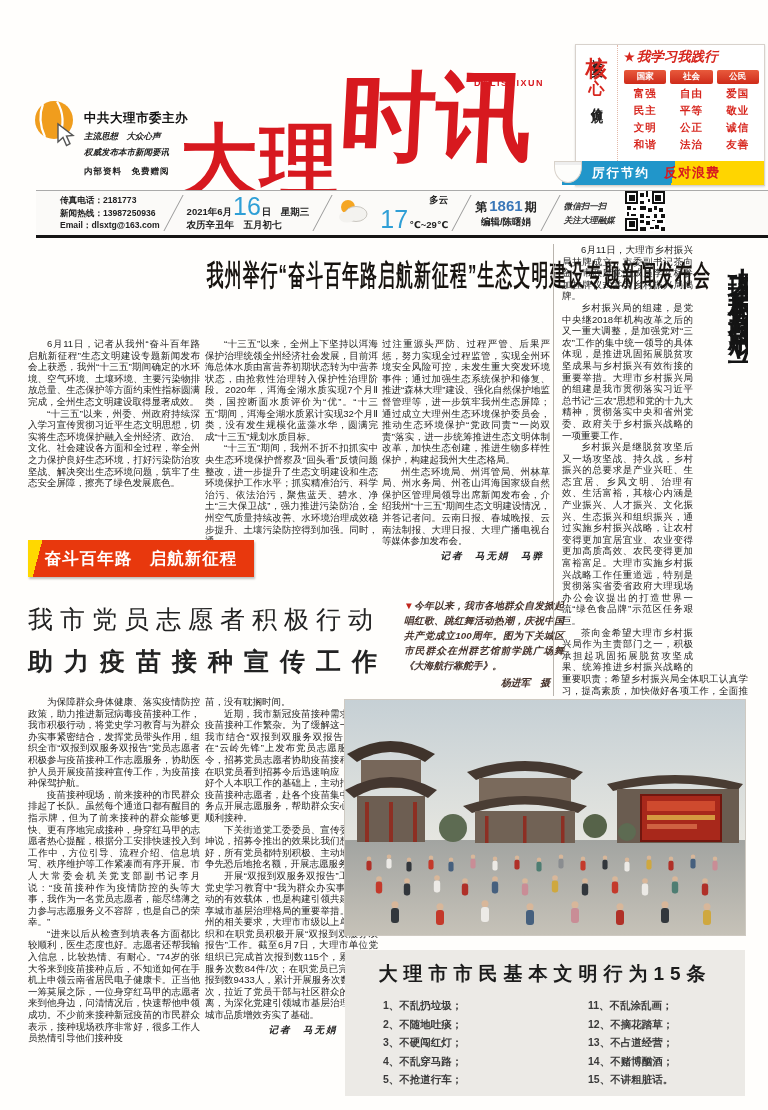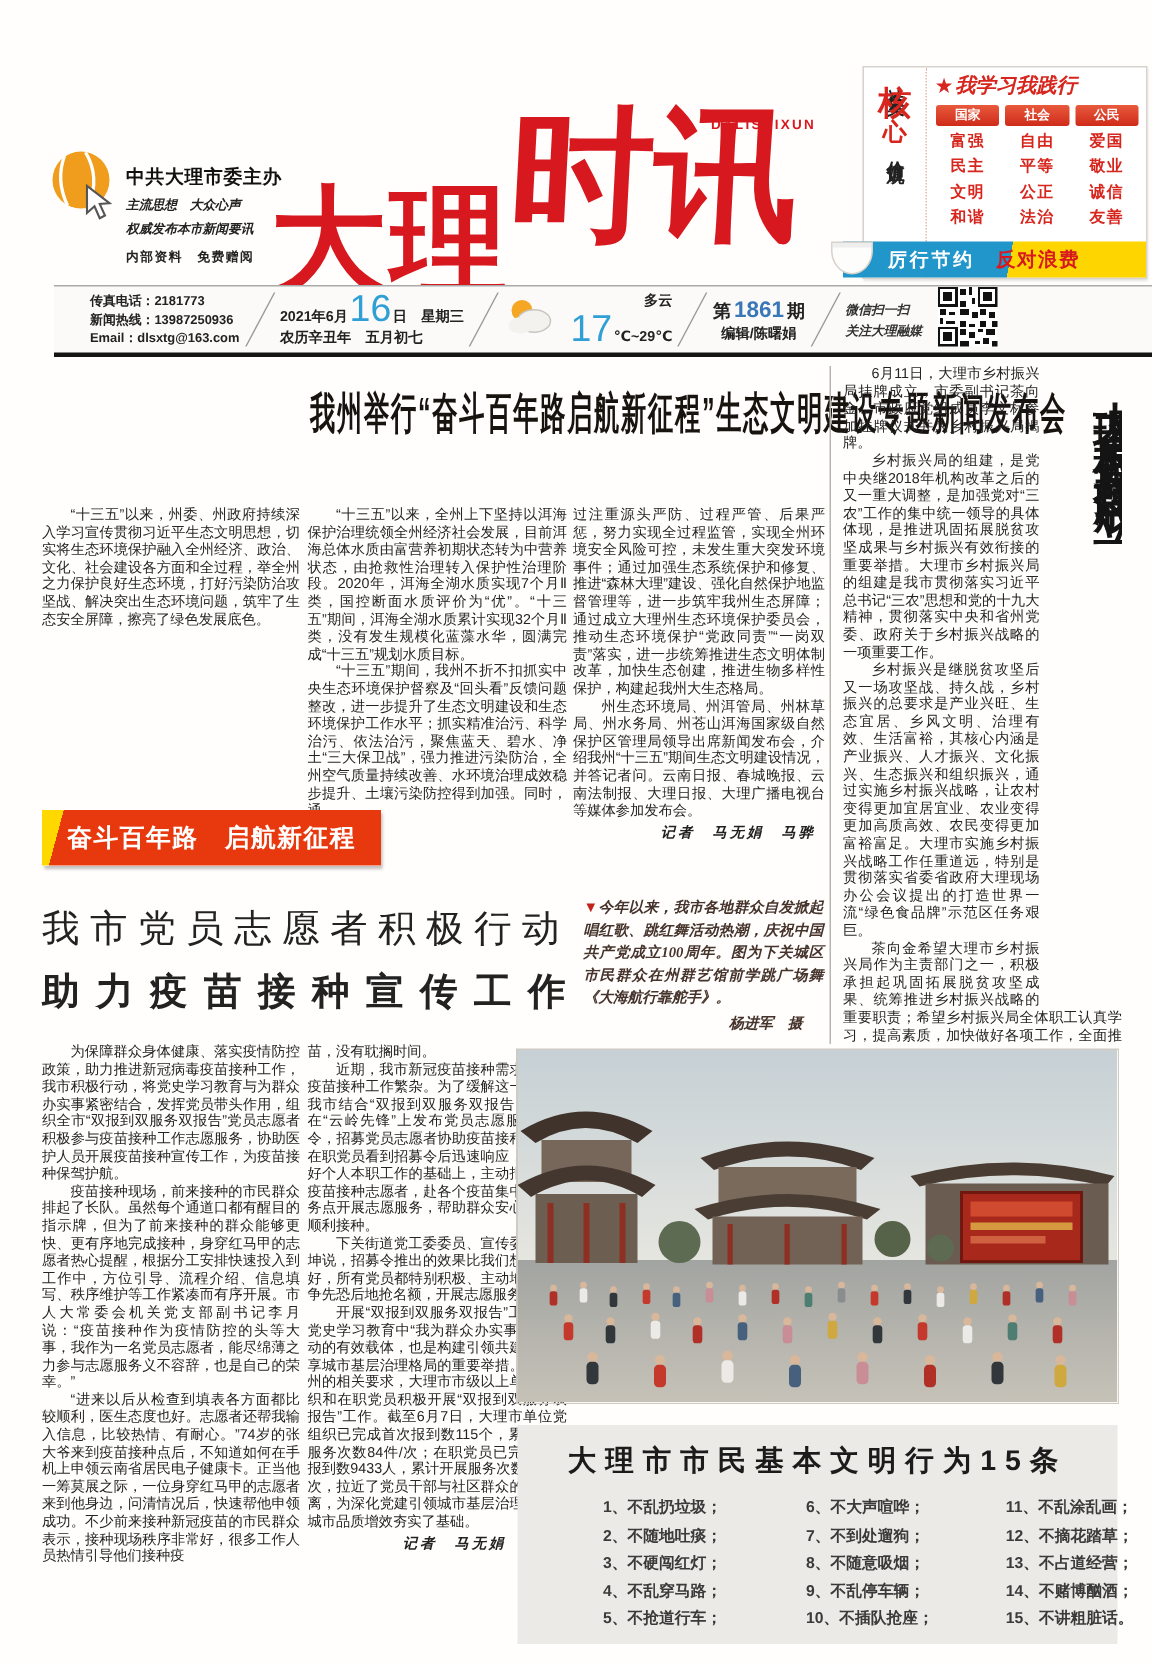--- a/index.html
+++ b/index.html
@@ -62,33 +62,33 @@
   #a1c2 { left:205px; top:338px; width:173px; height:252px; overflow:hidden; }
   #a1c3 { left:382px; top:338px; width:168px; height:252px; overflow:hidden; }
   #a2c1 { left:28px; top:696px; width:172px; height:408px; overflow:hidden; }
   #a2c2 { left:205px; top:696px; width:173px; height:410px; overflow:hidden; }
 
   
   #slogan-banner { left:28px; top:540px; width:226px; height:37px; background:linear-gradient(105deg,#ffd800 0 14px,#e8380d 14px); display:flex; align-items:center; justify-content:center; box-shadow:1px 2px 2px rgba(0,0,0,.25); }
   #slogan-banner span { color:#fff; font-weight:900; font-size:16.5px; letter-spacing:1px; white-space:nowrap; }
 
   
-  #photo-caption { left:389px; top:598px; width:160px; font-family:Liberation Serif, serif; font-style:italic; font-weight:bold; font-size:9.8px; line-height:15px; color:#46332c; text-align:justify; }
+  #photo-caption { left:404px; top:598px; width:160px; font-family:Liberation Sans, sans-serif; font-style:italic; font-weight:bold; font-size:9.8px; line-height:15px; color:#46332c; text-align:justify; }
   #photo-caption .mark { color:#c0251c; font-style:normal; }
   #photo-caption .credit { display:block; text-align:right; margin-top:2px; padding-right:14px; }
 
   
   #photo { left:345px; top:700px; width:400px; height:235px; overflow:hidden; box-shadow:0 0 0 1px #cfcac2; }
 
   
   #article3 { left:553px; top:244px; width:195px; height:452px; border-left:1px solid #b9b4ad; padding-left:8px; overflow:hidden; }
   #a3-vtitle { float:right; writing-mode:vertical-rl; font-family:"Liberation Serif","DejaVu Serif",serif; font-weight:900; font-size:29px; letter-spacing:6px; color:#141414; width:46px; height:418px; margin:0 0 6px 9px; }
 
   
-  #civility { left:345px; top:950px; width:400px; height:146px; background:#eceae6; padding:11px 19px 6px; }
+  #civility { left:345px; top:950px; width:400px; height:146px; background:#eceae6; padding:11px 0 6px; }
   #civ-title { text-align:center; font-weight:900; font-size:19px; letter-spacing:6px; color:#1b1b1b; white-space:nowrap; }
   #civ-grid { display:flex; margin-top:9px; }
   .civ-col { flex:1; }
   .civ-col div { font-size:10.5px; font-weight:bold; color:#3a3a3a; line-height:18.5px; white-space:nowrap;margin-left:38px; }
   .civ-col.c2 { padding-left:18px; }
   .civ-col.c3 { padding-left:10px; }
 </style>
 </head>
 <body>
 
@@ -236,20 +236,21 @@
           </g>
       </svg>
     </span>
   </div>
 
   <div class="abs" id="headline1">
     <span>我州举行“奋斗百年路启航新征程”生态文明建设专题新闻发布会</span>
   </div>
 
   <div class="abs news" id="a1c1">
+    <p>6月11日，记者从我州“奋斗百年路　启航新征程”生态文明建设专题新闻发布会上获悉，我州“十三五”期间确定的水环境、空气环境、土壤环境、主要污染物排放总量、生态保护等方面约束性指标圆满完成，全州生态文明建设取得显著成效。</p>
     <p>“十三五”以来，州委、州政府持续深入学习宣传贯彻习近平生态文明思想，切实将生态环境保护融入全州经济、政治、文化、社会建设各方面和全过程，举全州之力保护良好生态环境，打好污染防治攻坚战、解决突出生态环境问题，筑牢了生态安全屏障，擦亮了绿色发展底色。</p>
   </div>
   <div class="abs news" id="a1c2">
     <p>“十三五”以来，全州上下坚持以洱海保护治理统领全州经济社会发展，目前洱海总体水质由富营养初期状态转为中营养状态，由抢救性治理转入保护性治理阶段。2020年，洱海全湖水质实现7个月Ⅱ类，国控断面水质评价为“优”。“十三五”期间，洱海全湖水质累计实现32个月Ⅱ类，没有发生规模化蓝藻水华，圆满完成“十三五”规划水质目标。</p>
     <p>“十三五”期间，我州不折不扣抓实中央生态环境保护督察及“回头看”反馈问题整改，进一步提升了生态文明建设和生态环境保护工作水平；抓实精准治污、科学治污、依法治污，聚焦蓝天、碧水、净土“三大保卫战”，强力推进污染防治，全州空气质量持续改善、水环境治理成效稳步提升、土壤污染防控得到加强。同时，通</p>
   </div>
   <div class="abs news" id="a1c3">
     <p class="cont">过注重源头严防、过程严管、后果严惩，努力实现全过程监管，实现全州环境安全风险可控，未发生重大突发环境事件；通过加强生态系统保护和修复、推进“森林大理”建设、强化自然保护地监督管理等，进一步筑牢我州生态屏障；通过成立大理州生态环境保护委员会，推动生态环境保护“党政同责”“一岗双责”落实，进一步统筹推进生态文明体制改革，加快生态创建，推进生物多样性保护，构建起我州大生态格局。</p>
     <p>州生态环境局、州洱管局、州林草局、州水务局、州苍山洱海国家级自然保护区管理局领导出席新闻发布会，介绍我州“十三五”期间生态文明建设情况，并答记者问。云南日报、春城晚报、云南法制报、大理日报、大理广播电视台等媒体参加发布会。</p>
     <div class="byline">记者　马无娟　马骅</div>
@@ -387,27 +388,20 @@
   <div class="abs" id="civility">
     <div id="civ-title">大理市市民基本文明行为15条</div>
     <div id="civ-grid">
       <div class="civ-col c1">
         <div>1、不乱扔垃圾；</div>
         <div>2、不随地吐痰；</div>
         <div>3、不硬闯红灯；</div>
         <div>4、不乱穿马路；</div>
         <div>5、不抢道行车；</div>
       </div>
-      <div class="civ-col c2">
-        <div>6、不大声喧哗；</div>
-        <div>7、不到处遛狗；</div>
-        <div>8、不随意吸烟；</div>
-        <div>9、不乱停车辆；</div>
-        <div>10、不插队抢座；</div>
-      </div>
       <div class="civ-col c3">
         <div>11、不乱涂乱画；</div>
         <div>12、不摘花踏草；</div>
         <div>13、不占道经营；</div>
         <div>14、不赌博酗酒；</div>
         <div>15、不讲粗脏话。</div>
       </div>
     </div>
   </div>
 

